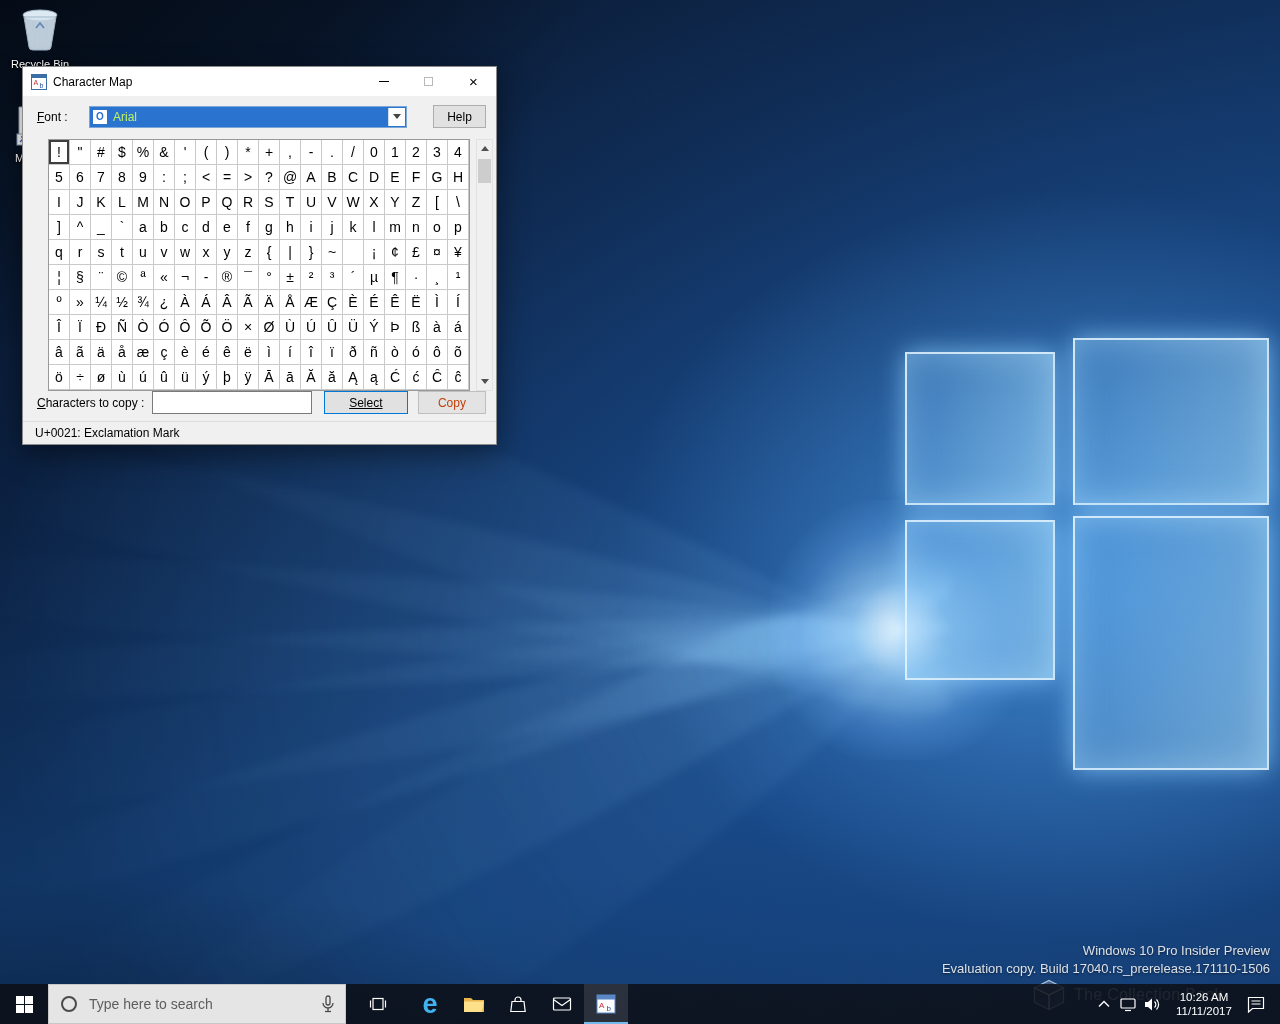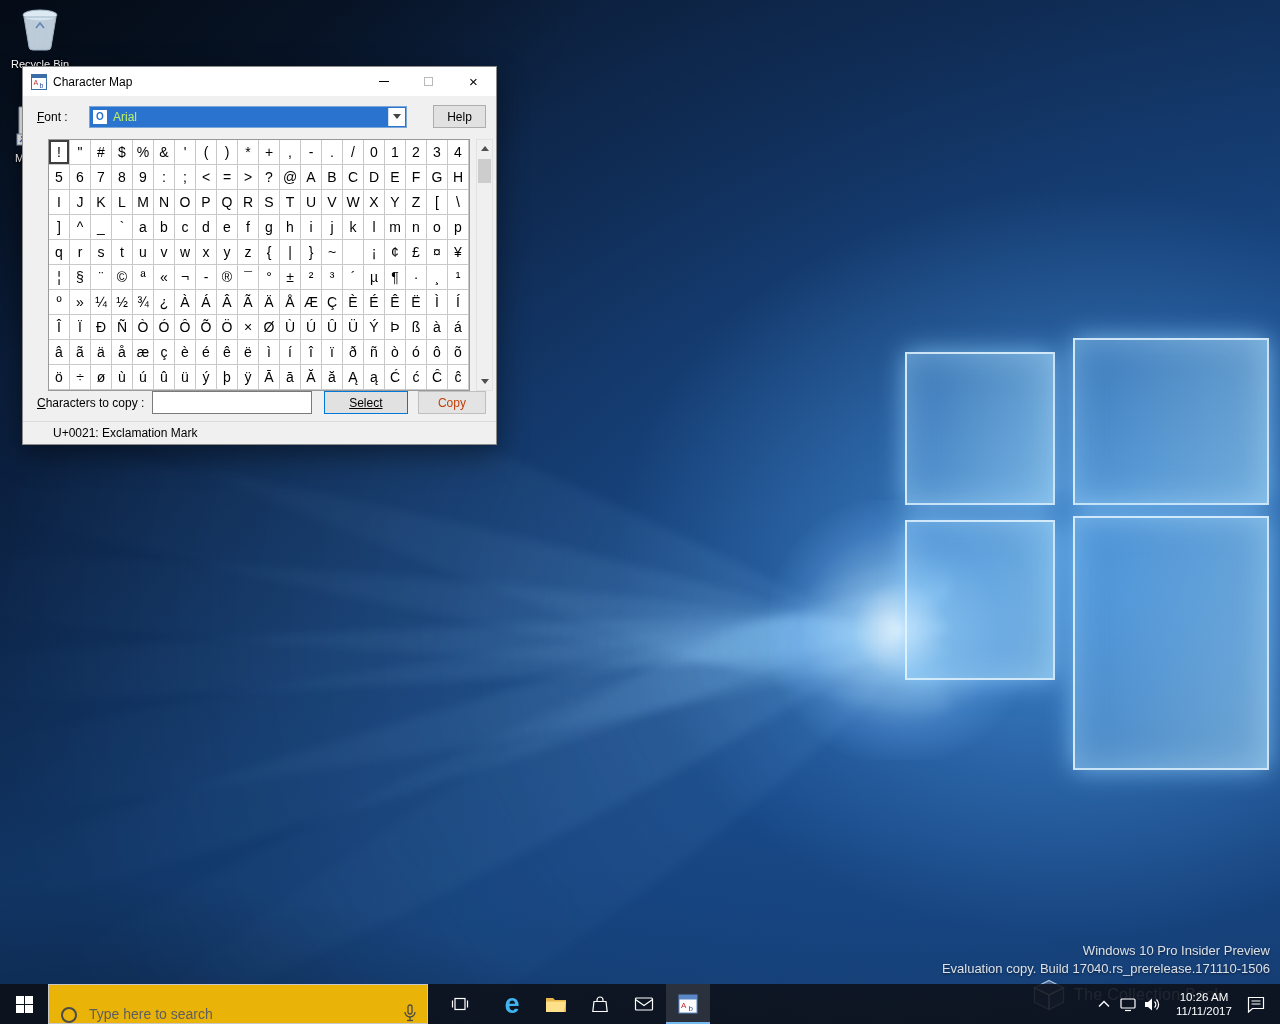--- a/index.html
+++ b/index.html
@@ -120,32 +120,32 @@
   .sb-up i { border-left:4px solid transparent; border-right:4px solid transparent; border-bottom:5px solid #505050; }
   .sb-dn i { border-left:4px solid transparent; border-right:4px solid transparent; border-top:5px solid #505050; }
   .sb-track { flex:1; position:relative; }
   .sb-thumb { position:absolute; top:2px; left:1px; right:1px; height:24px; background:#cdcdcd; }
 
   .copy-row { display:flex; align-items:center; padding:0 10px 0 14px; }
   .copy-label { width:123px; }
   .copy-input { width:160px; height:23px; border:1px solid #7a7a7a; background:#fff; font:12px "Liberation Sans",sans-serif; padding:0 4px; }
   .adv-row { display:flex; align-items:center; margin-top:9px; padding-left:14px; }
   .chk { width:13px; height:13px; border:1px solid #333; background:#fff; margin-right:6px; }
-  .statusbar { margin-top:7px; border-top:1px solid #dcdcdc; height:23px; display:flex; align-items:center; padding-left:30px; background:#f0f0f0; }
+  .statusbar { margin-top:7px; border-top:1px solid #dcdcdc; height:23px; display:flex; align-items:center; padding-left:12px; background:#f0f0f0; }
 
   
   .taskbar {
     position:absolute; left:0; right:0; bottom:0; height:40px; z-index:20;
     background:rgba(12,16,24,.88); display:flex; align-items:stretch;
   }
   .tb-btn { width:48px; display:flex; align-items:center; justify-content:center; }
   .tb-app { width:44px; display:flex; align-items:center; justify-content:center; }
   .tb-app.active { background:rgba(255,255,255,.12); box-shadow:inset 0 -2px 0 #76b9ed; }
   .searchbox {
-    width:380px; background:#eab308; display:flex; align-items:flex-end; border:1px solid #c8c8c8;
+    width:298px; background:#e5e5e5; display:flex; align-items:center; border:1px solid #c8c8c8;
   }
   .cortana-ring { width:16px; height:16px; border:2px solid #4a4a4a; border-radius:50%; margin:0 10px 0 12px; flex:none; }
   .search-input {
     flex:1; border:none; outline:none; background:transparent; font:14px "Liberation Sans",sans-serif; color:#5e5e5e; min-width:0;
   }
   .search-input::placeholder { color:#5e5e5e; opacity:1; }
   .mic { margin:0 10px; display:flex; }
   .edge-e { font-size:27px; font-weight:bold; color:#3fb4f0; line-height:1; }
   .tray { margin-left:auto; display:flex; align-items:center; padding-right:12px; }
   .tray-btn { width:24px; height:40px; display:flex; align-items:center; justify-content:center; }

